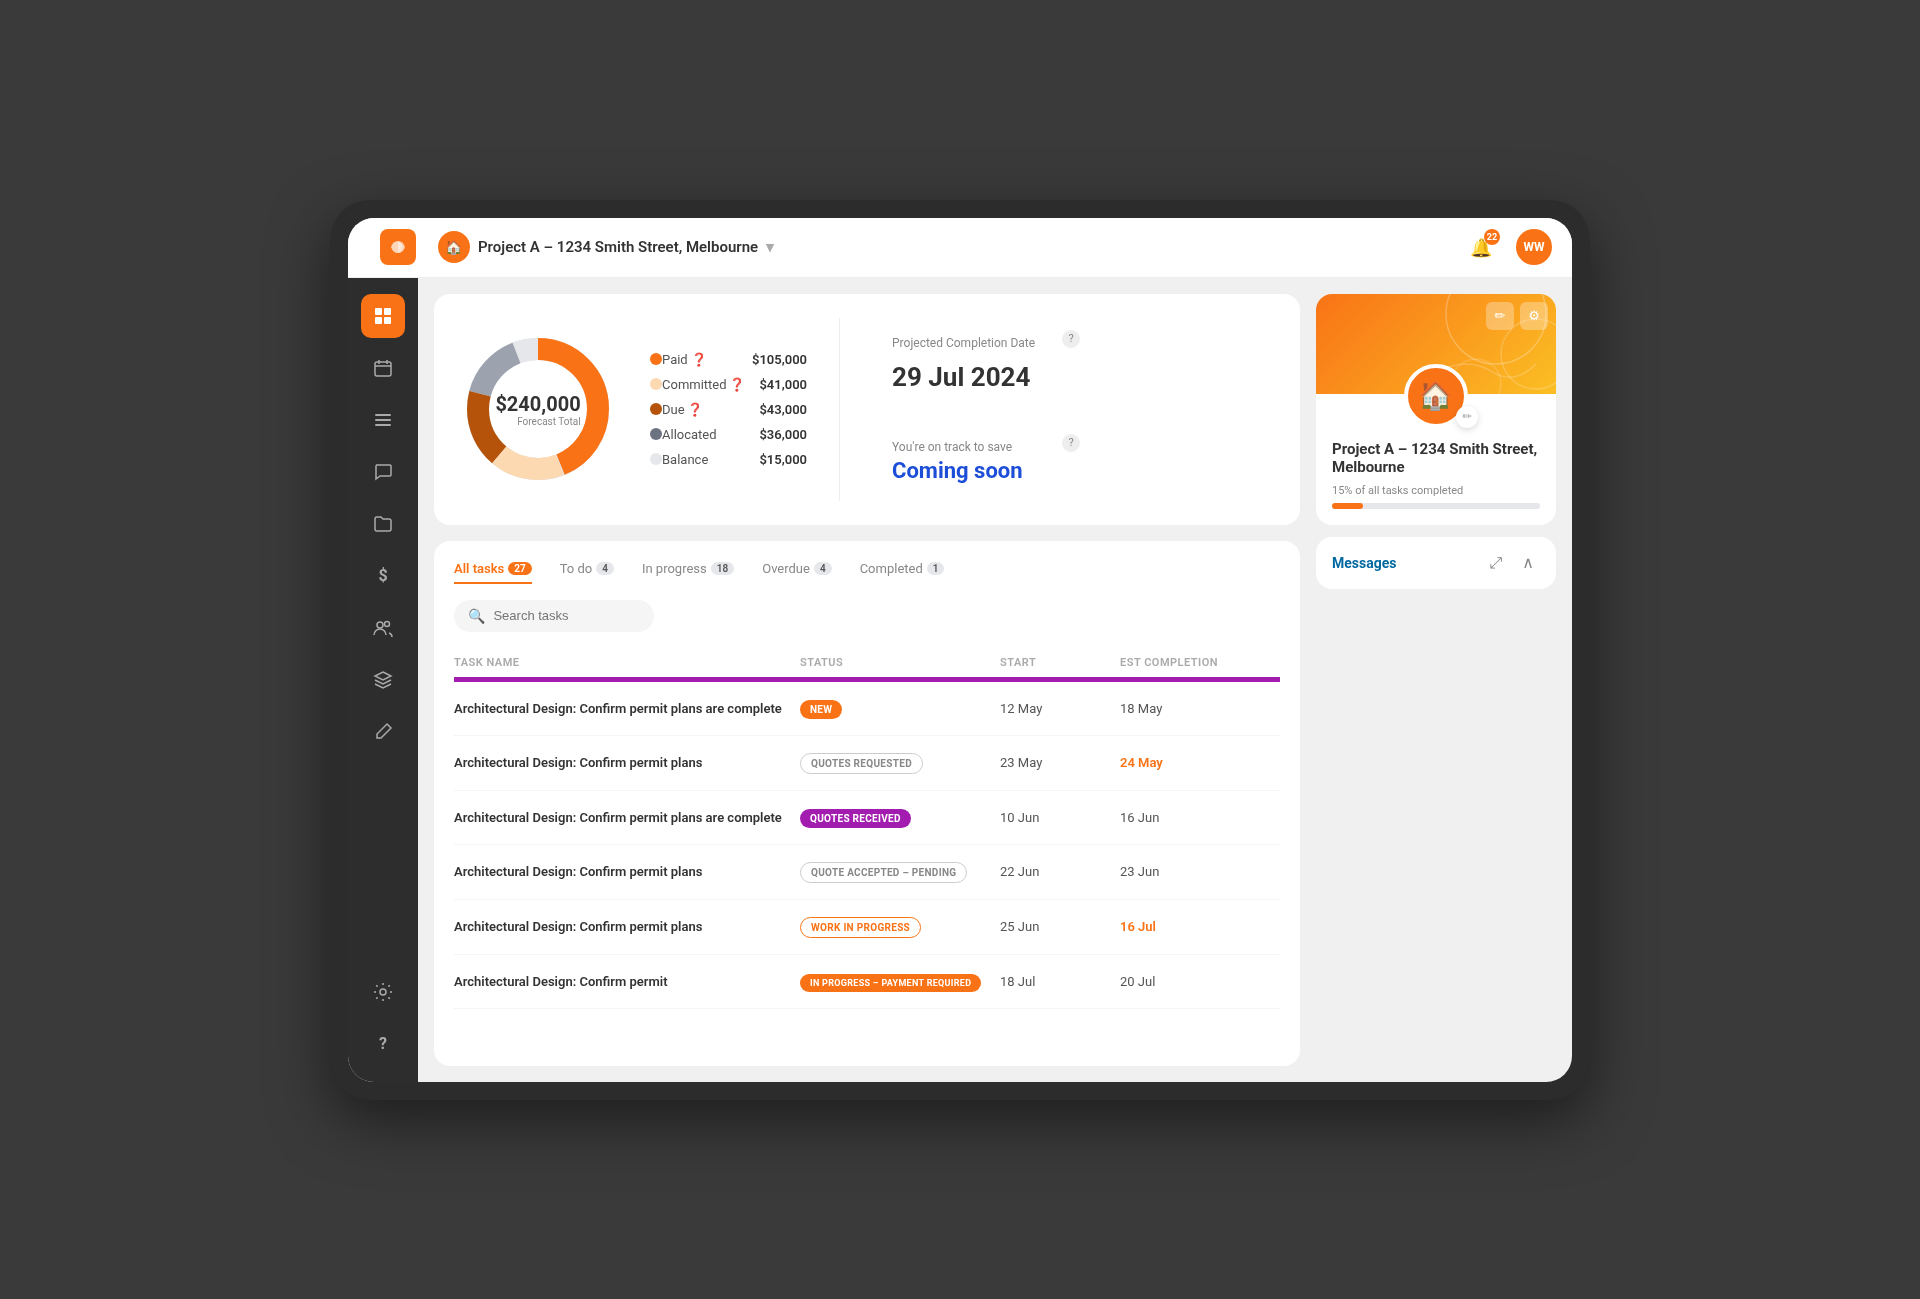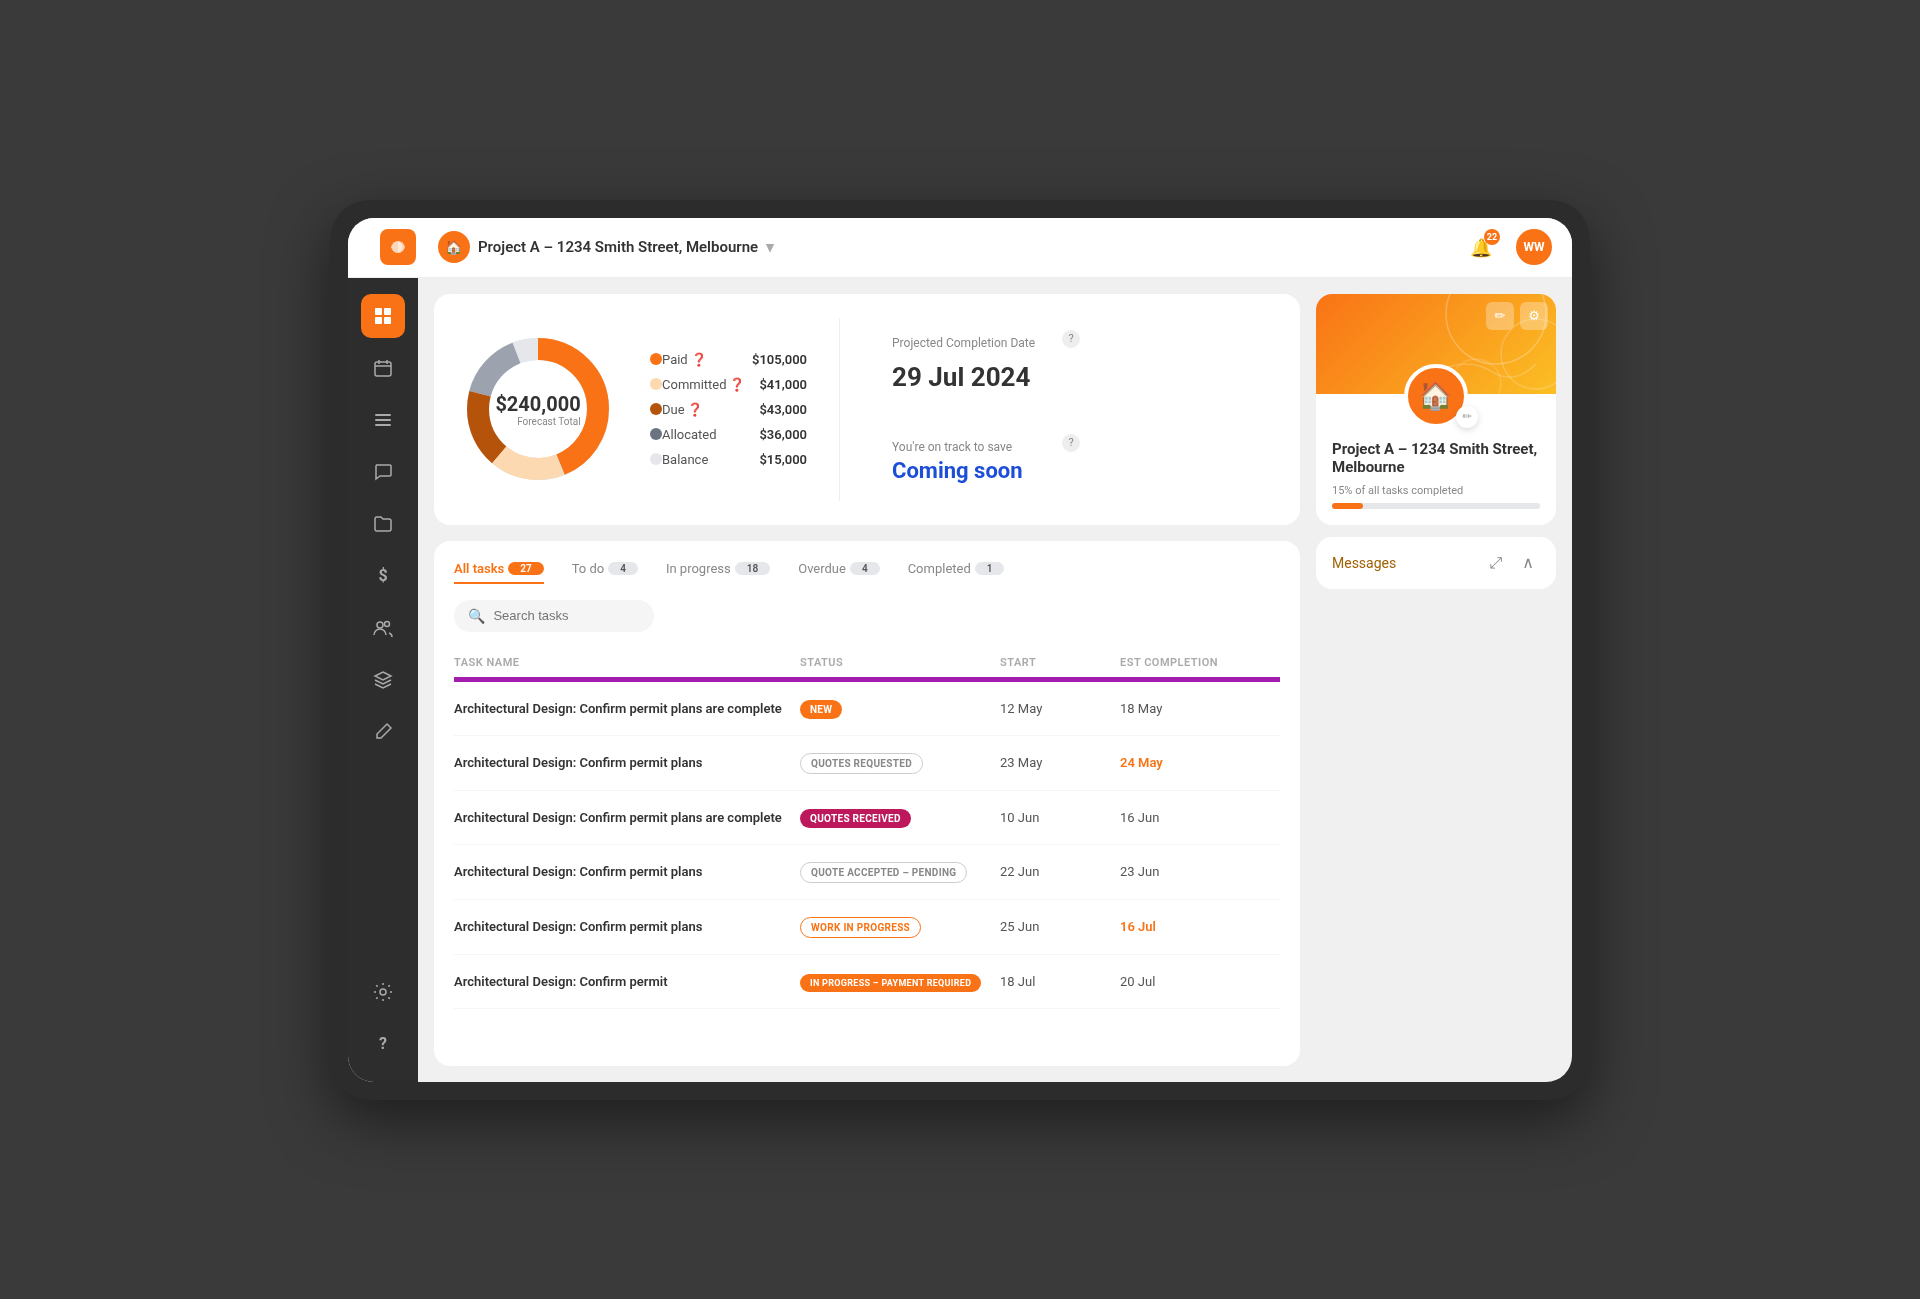--- a/index.html
+++ b/index.html
@@ -367,21 +367,21 @@
     }
     .task-tab.active {
       color: #f97316;
       border-bottom: 2px solid #f97316;
       font-weight: 600;
     }
     .task-tab .badge {
       background: #f97316;
       color: white;
       font-size: 10px;
-      padding: 1px 12px;
+      padding: 1px 6px;
       border-radius: 10px;
       font-weight: 600;
     }
     .task-tab.active .badge {
       background: #f97316;
     }
     .task-tab:not(.active) .badge {
       background: #e5e7eb;
       color: #555;
     }
@@ -449,37 +449,37 @@
     .status-badge {
       display: inline-block;
       font-size: 10px;
       font-weight: 700;
       padding: 4px 10px;
       border-radius: 12px;
       letter-spacing: 0.3px;
     }
     .status-new { background: #f97316; color: white; }
     .status-quotes-requested { background: transparent; color: #888; border: 1px solid #ccc; }
-    .status-quotes-received { background: #be185d; color: white; }
+    .status-quotes-received { background: #a21caf; color: white; }
     .status-quote-accepted { background: transparent; color: #888; border: 1px solid #ccc; }
     .status-wip { background: transparent; color: #f97316; border: 1px solid #f97316; }
     .status-in-progress-payment { background: #f97316; color: white; font-size: 9px; }
     
     .messages-panel {
       background: #fff;
       border-radius: 16px;
       padding: 14px 16px;
       display: flex;
       align-items: center;
       justify-content: space-between;
     }
     .messages-title {
       font-size: 14px;
-      font-weight: 400;
-      color: #a16207;
+      font-weight: 700;
+      color: #0369a1;
     }
     .messages-actions {
       display: flex;
       gap: 8px;
     }
     .msg-action-btn {
       cursor: pointer;
       color: #888;
       font-size: 16px;
       width: 24px;

